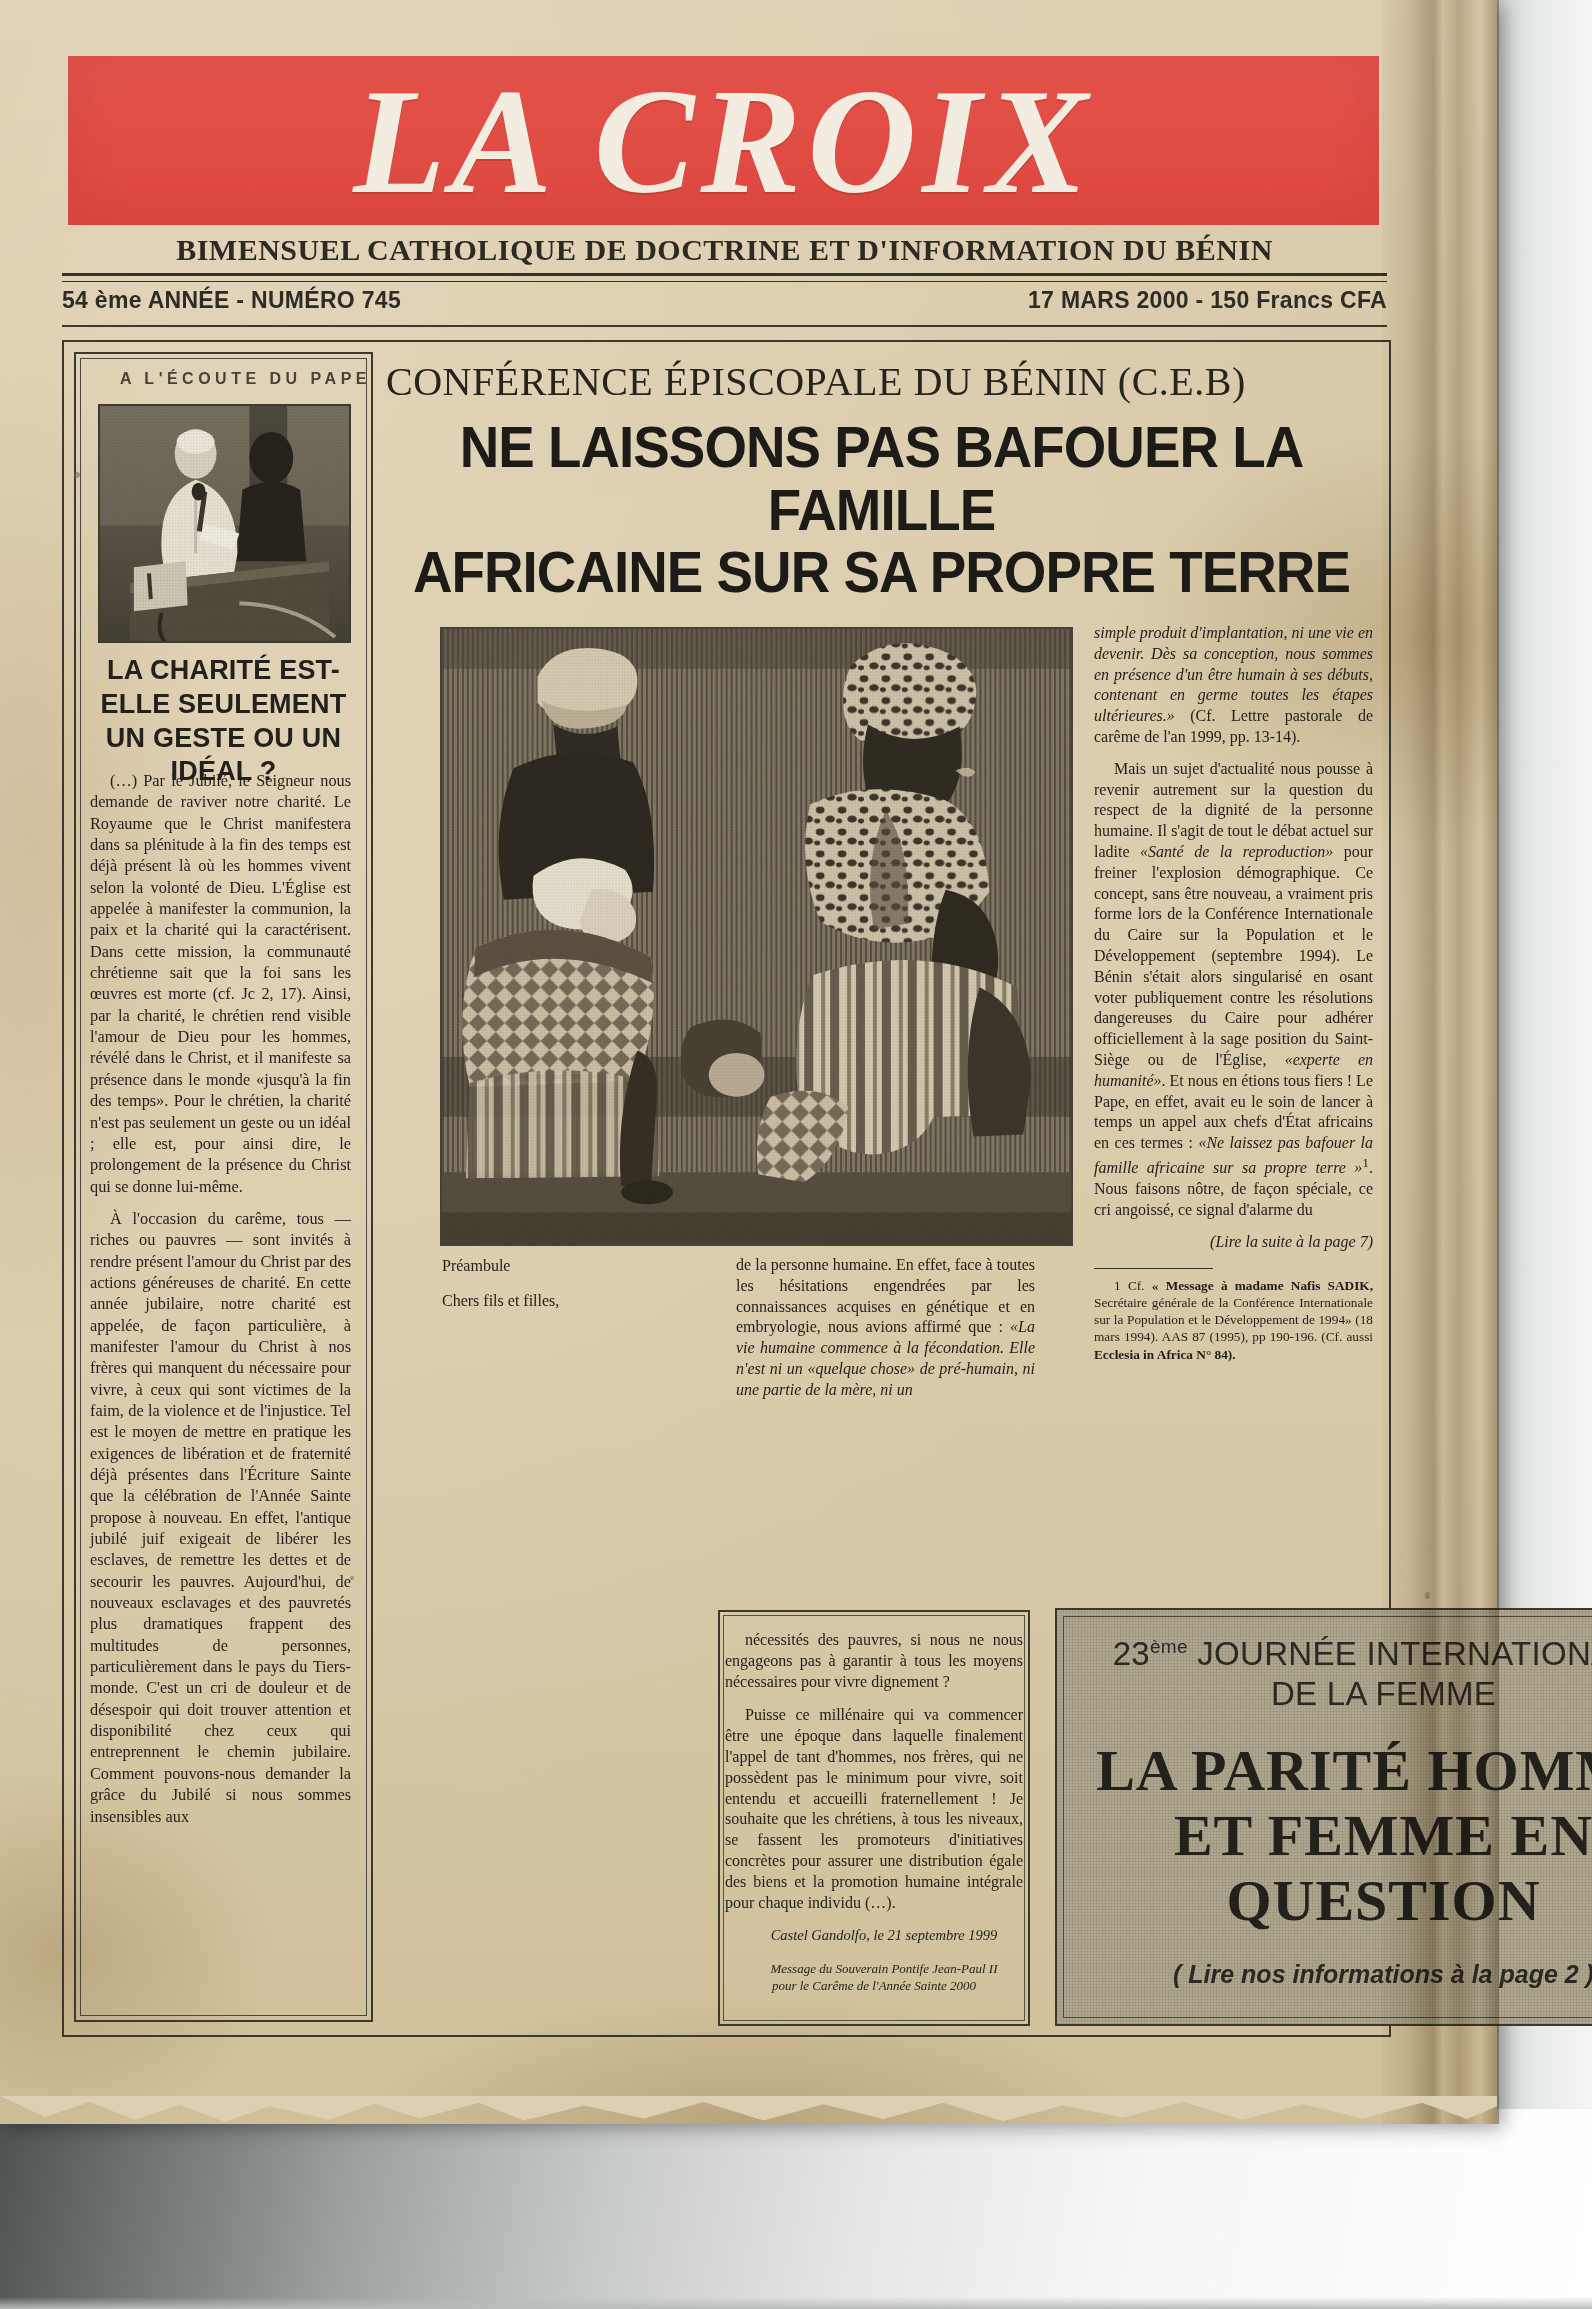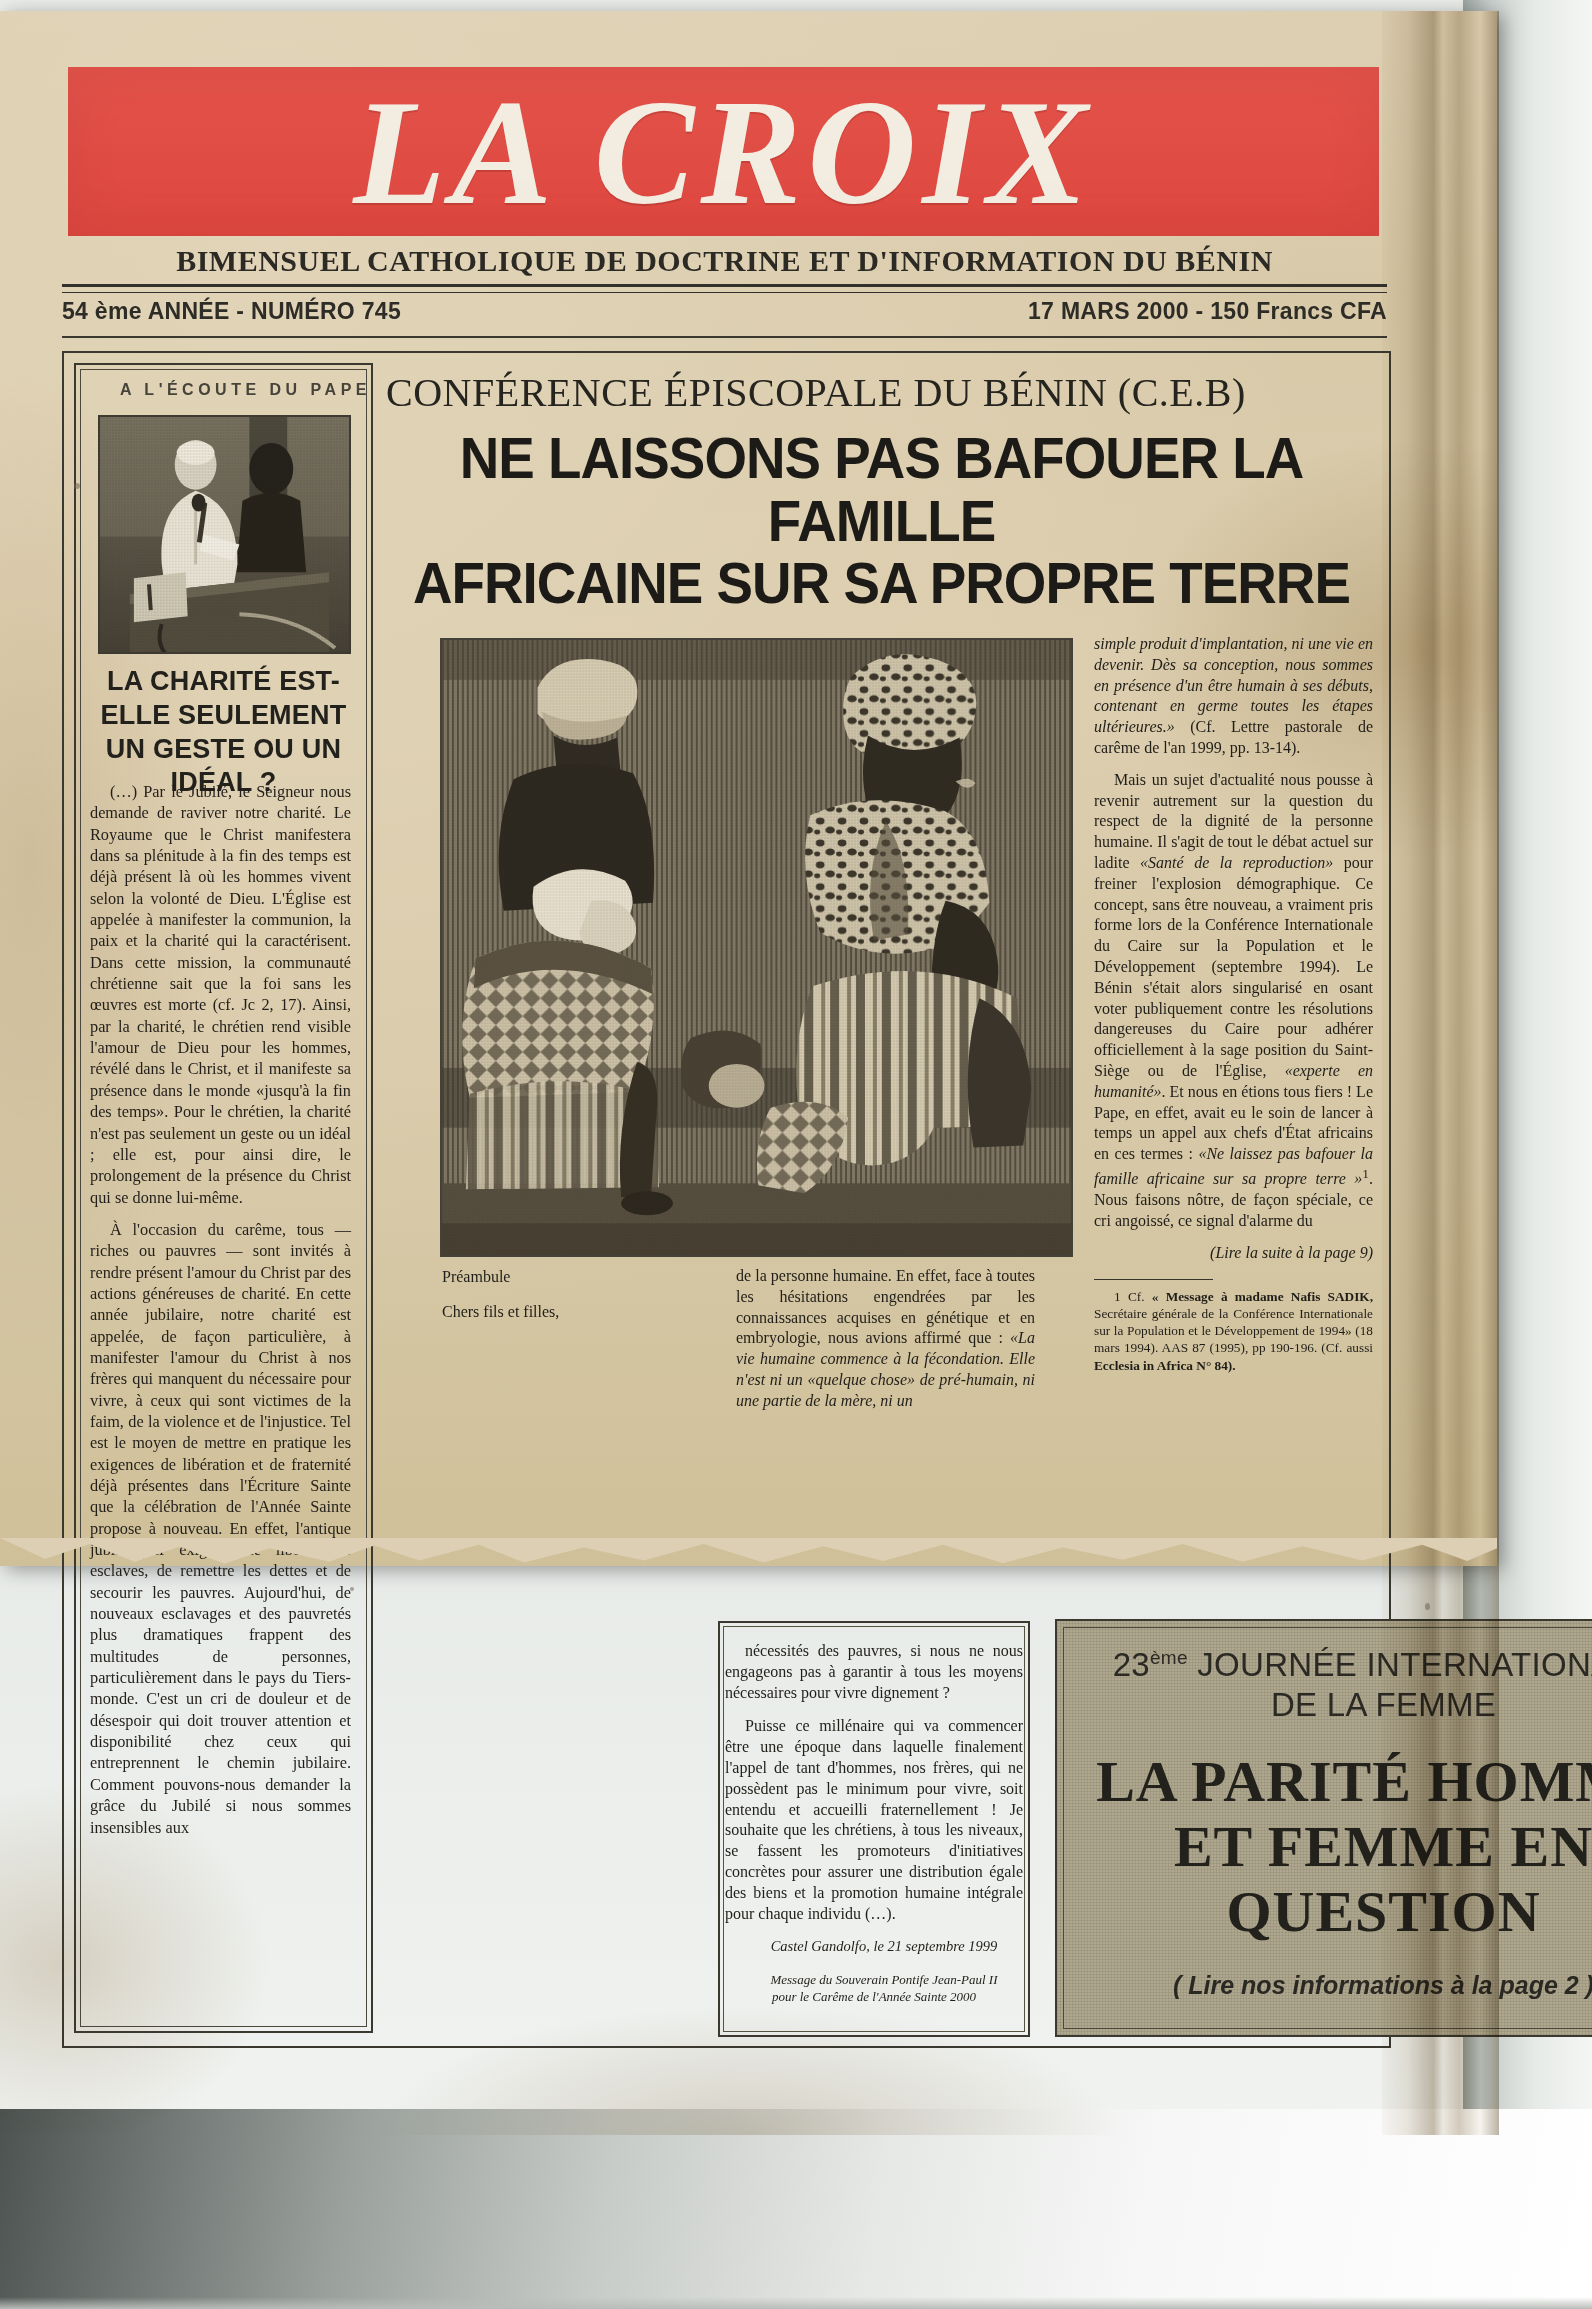--- a/index.html
+++ b/index.html
@@ -26,21 +26,21 @@
     content:"";position:absolute;left:0;bottom:0;width:1592px;height:12px;
     background:linear-gradient(180deg,rgba(255,255,255,0) 0%,#b9bdb9 100%);
   }
   .right-bed{
     position:absolute;right:0;top:0;width:129px;height:2129px;
     background:linear-gradient(90deg,#9aa3a0 0%,#c9cfcc 22%,#e6eae7 55%,#f4f6f4 100%);
   }
 
   
   .sheet{
-    position:absolute;left:0px;top:11px;width:1497px;height:1555px;
+    position:absolute;left:0px;top:0px;width:1497px;height:2124px;
     background:
       radial-gradient(ellipse at 18% 12%, #e2d4b8 0%, rgba(226,212,184,0) 60%),
       linear-gradient(180deg,#ddcfb2 0%,#d8caa9 18%,#dbcdad 45%,#d6c8a6 75%,#cfc099 100%);
     box-shadow: 6px 4px 18px rgba(0,0,0,.35);
   }
   
   .stain{position:absolute;pointer-events:none;}
   .stain.a{left:0;top:0;width:1497px;height:2124px;
     background:
       radial-gradient(ellipse 418px 299px at 95% 30%, rgba(176,150,104,.35), rgba(176,150,104,0) 70%),
@@ -473,21 +473,21 @@
           <ellipse cx="296" cy="448" rx="28" ry="22" fill="#b8ae96"></ellipse>
 
           <rect width="632" height="618" fill="url(#halft2)"></rect>
           <rect width="632" height="618" fill="#b8a77f" opacity=".10"></rect>
         </svg>
       </div>
 
       <div class="col-right">
         <p class="noind"><i>simple produit d'implantation, ni une vie en devenir. Dès sa conception, nous sommes en présence d'un être humain à ses débuts, contenant en germe toutes les étapes ultérieures.»</i><span> (Cf. Lettre pastorale de carême de l'an 1999, pp. 13-14).</span></p>
         <p><span>Mais un sujet d'actualité nous pousse à revenir autrement sur la question du respect de la dignité de la personne humaine. Il s'agit de tout le débat actuel sur ladite </span><i>«Santé de la reproduction»</i><span> pour freiner l'explosion démographique. Ce concept, sans être nouveau, a vraiment pris forme lors de la Conférence Internationale du Caire sur la Population et le Développement (septembre 1994). Le Bénin s'était alors singularisé en osant voter publiquement contre les résolutions dangereuses du Caire pour adhérer officiellement à la sage position du Saint-Siège ou de l'Église, </span><i>«experte en humanité»</i><span>. Et nous en étions tous fiers ! Le Pape, en effet, avait eu le soin de lancer à temps un appel aux chefs d'État africains en ces termes : </span><i>«Ne laissez pas bafouer la famille africaine sur sa propre terre »</i><sup>1</sup><span>. Nous faisons nôtre, de façon spéciale, ce cri angoissé, ce signal d'alarme du</span></p>
-        <p class="see-more">(Lire la suite à la page 9)</p>
+        <p class="see-more">(Lire la suite à la page 7)</p>
 
         <div class="fn-rule"></div>
         <p class="footnote"><span>1 Cf. </span><b>« Message à madame Nafis SADIK,</b><span> Secrétaire générale de la Conférence Internationale sur la Population et le Développement de 1994» (18 mars 1994). AAS 87 (1995), pp 190-196. (Cf. aussi </span><b>Ecclesia in Africa N° 84).</b></p>
       </div>
 
       <div class="col-a">
         <p class="flush">Préambule</p>
         <p class="flush">Chers fils et filles,</p>
       </div>
 

